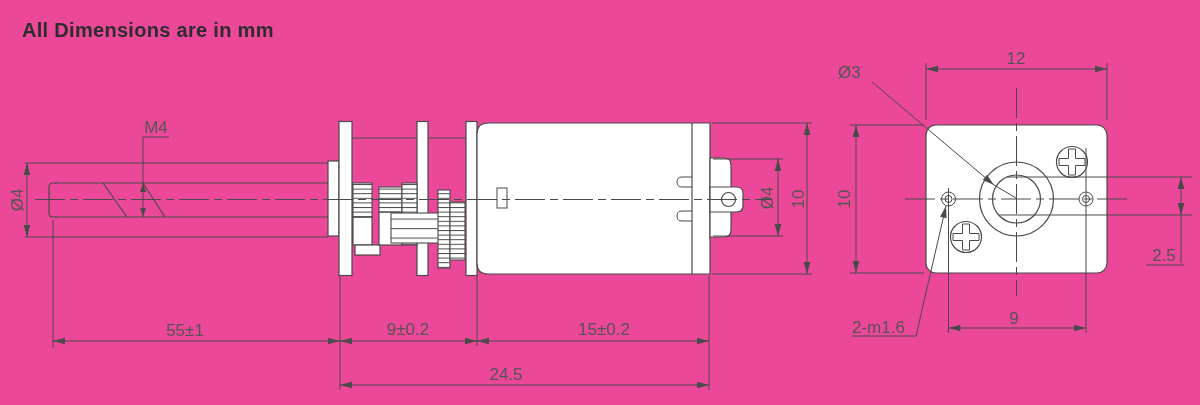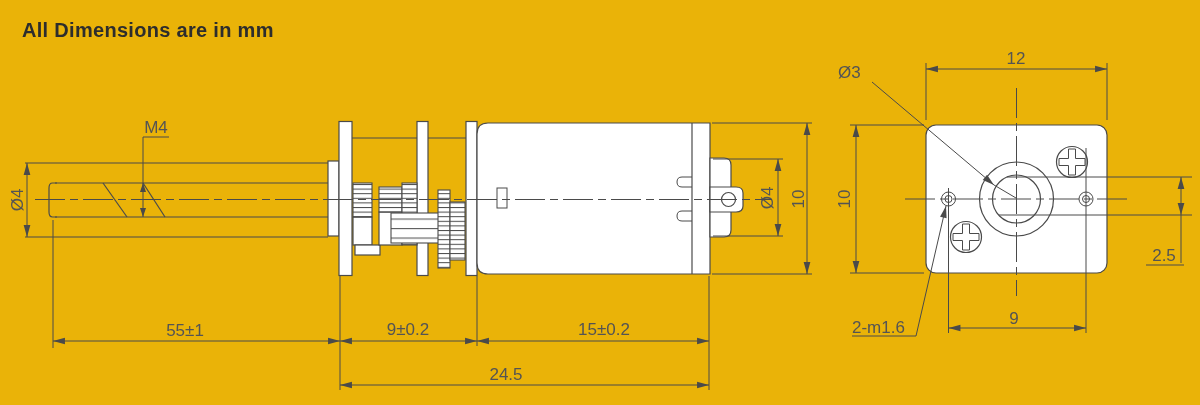--- a/index.html
+++ b/index.html
@@ -1,16 +1,16 @@
 <!DOCTYPE html>
 <html><head>
 <meta charset="utf-8">
 <style>
   html,body{margin:0;padding:0;background:#ffffff;}
-  .stage{width:1200px;height:405px;background:#eab308;position:relative;font-family:"Liberation Sans",sans-serif;}
+  .stage{width:1200px;height:405px;background:#ec4899;position:relative;font-family:"Liberation Sans",sans-serif;}
   svg{display:block;}
   svg text{font-family:"Liberation Sans",sans-serif;fill:#545454;font-size:17px;}
   svg text.title{font-size:20px;font-weight:bold;fill:#2d2d2d;letter-spacing:.3px;}
   .ln{stroke:#4a4a4a;stroke-width:1.2;fill:none;}
   .thin{stroke:#4a4a4a;stroke-width:1;fill:none;}
   .wht{fill:#ffffff;stroke:#4a4a4a;stroke-width:1.2;}
   .gear{stroke:#4a4a4a;stroke-width:1.1;}
   .cl{stroke:#4a4a4a;stroke-width:1;fill:none;stroke-dasharray:30 5 8 5;}
 </style>
 </head>

